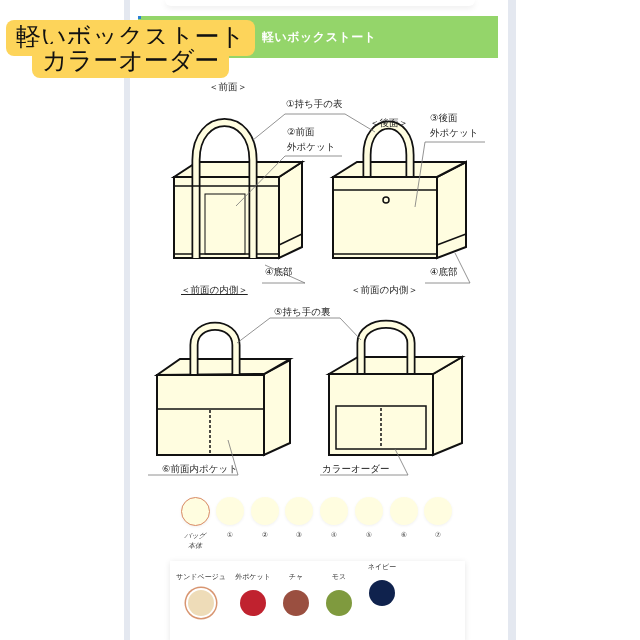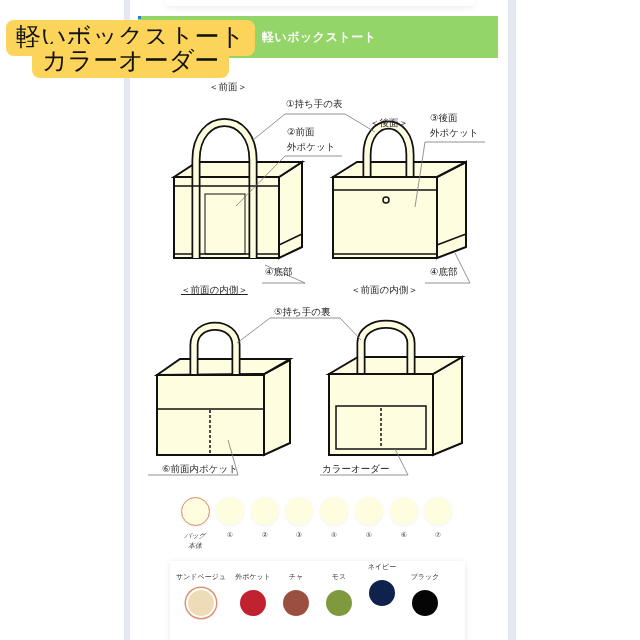--- a/index.html
+++ b/index.html
@@ -206,20 +206,16 @@
     <div class="circle" style="background:#7f9a3e;"></div>
   </div>
   <div class="swatch" style="left:101px;top:11px;">
     <div class="name">チャ</div>
     <div class="circle" style="background:#9a4f40;"></div>
   </div>
   <div class="swatch" style="left:187px;top:1px;font-family:Liberation Serif, serif;">
     <div class="name">ネイビー</div>
     <div class="circle" style="background:#0f224d;"></div>
   </div>
-  <div class="swatch" style="left:230px;top:11px;">
-    <div class="name">ブラック</div>
-    <div class="circle" style="background:#050505;"></div>
-  </div>
 </div>
 
 <div class="badge l1">軽いボックストート</div>
 <div class="badge l2">カラーオーダー</div>
 
 </body></html>

